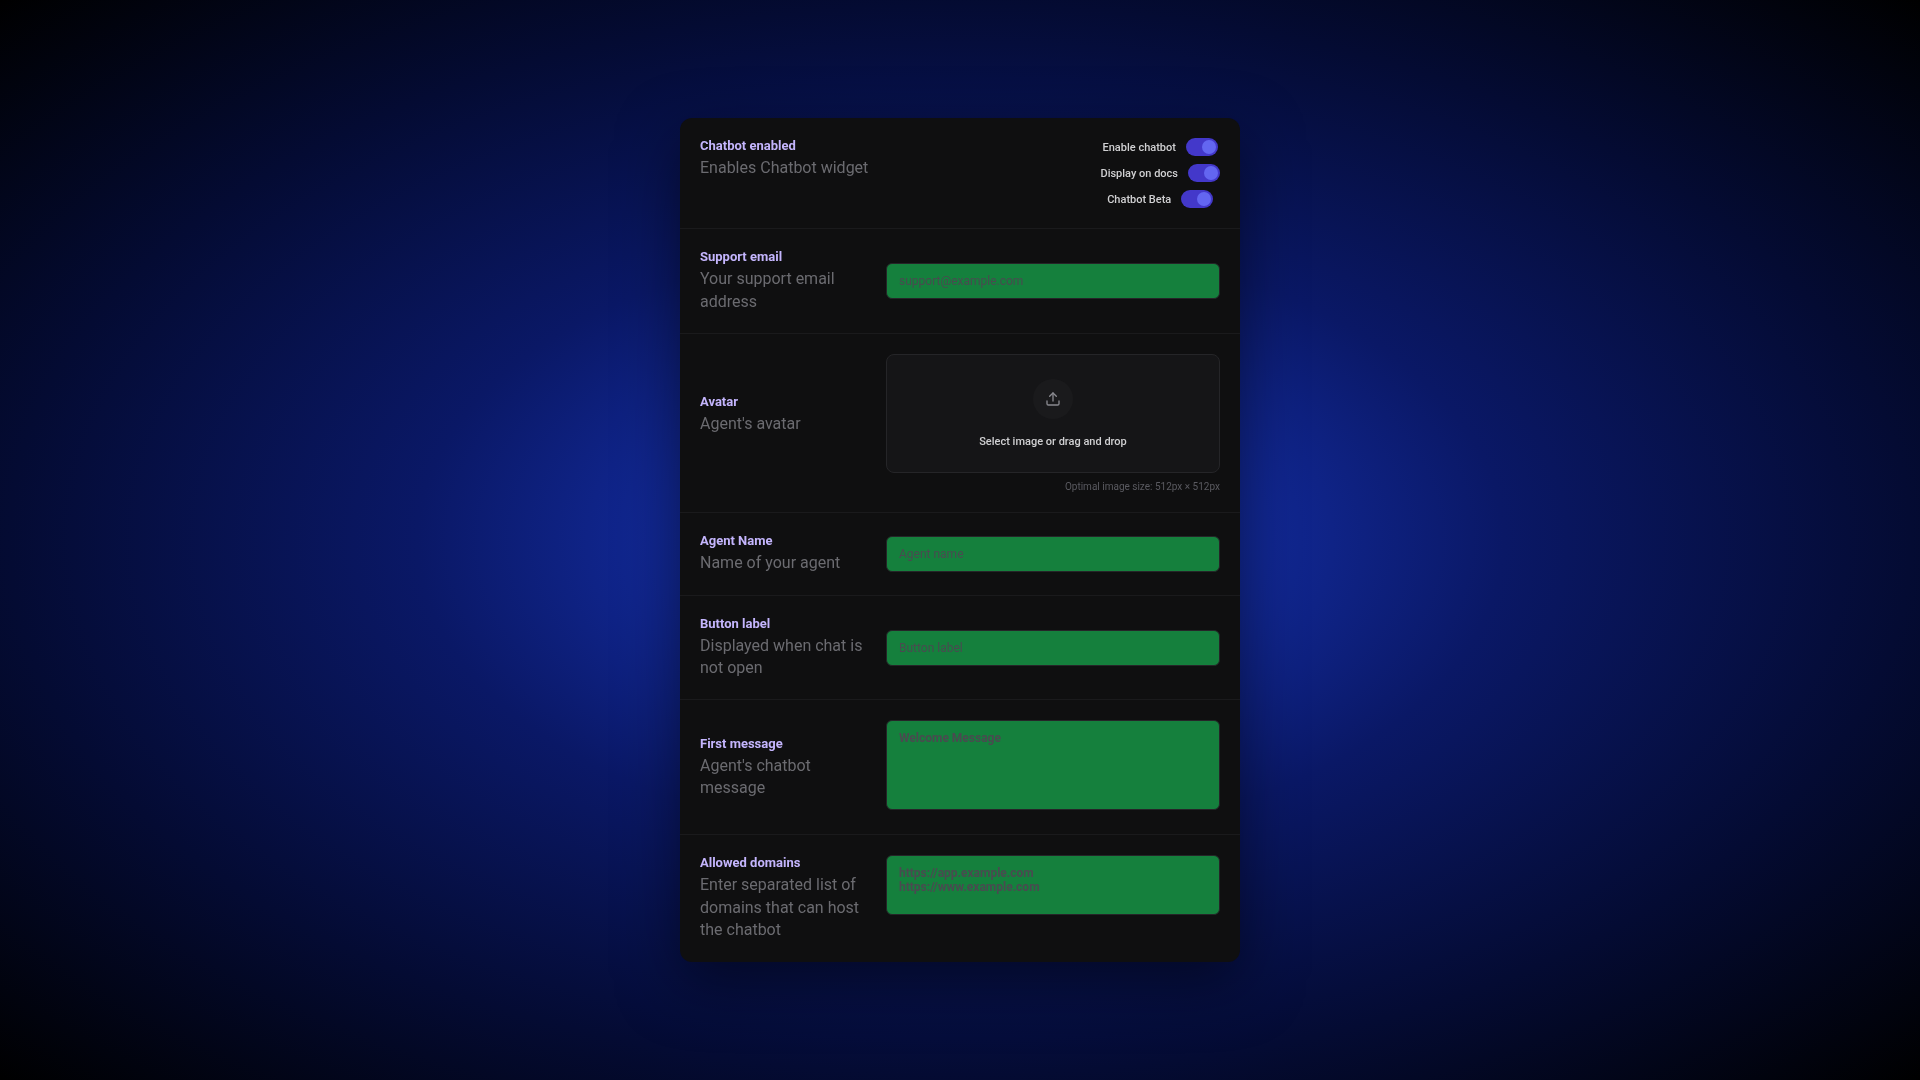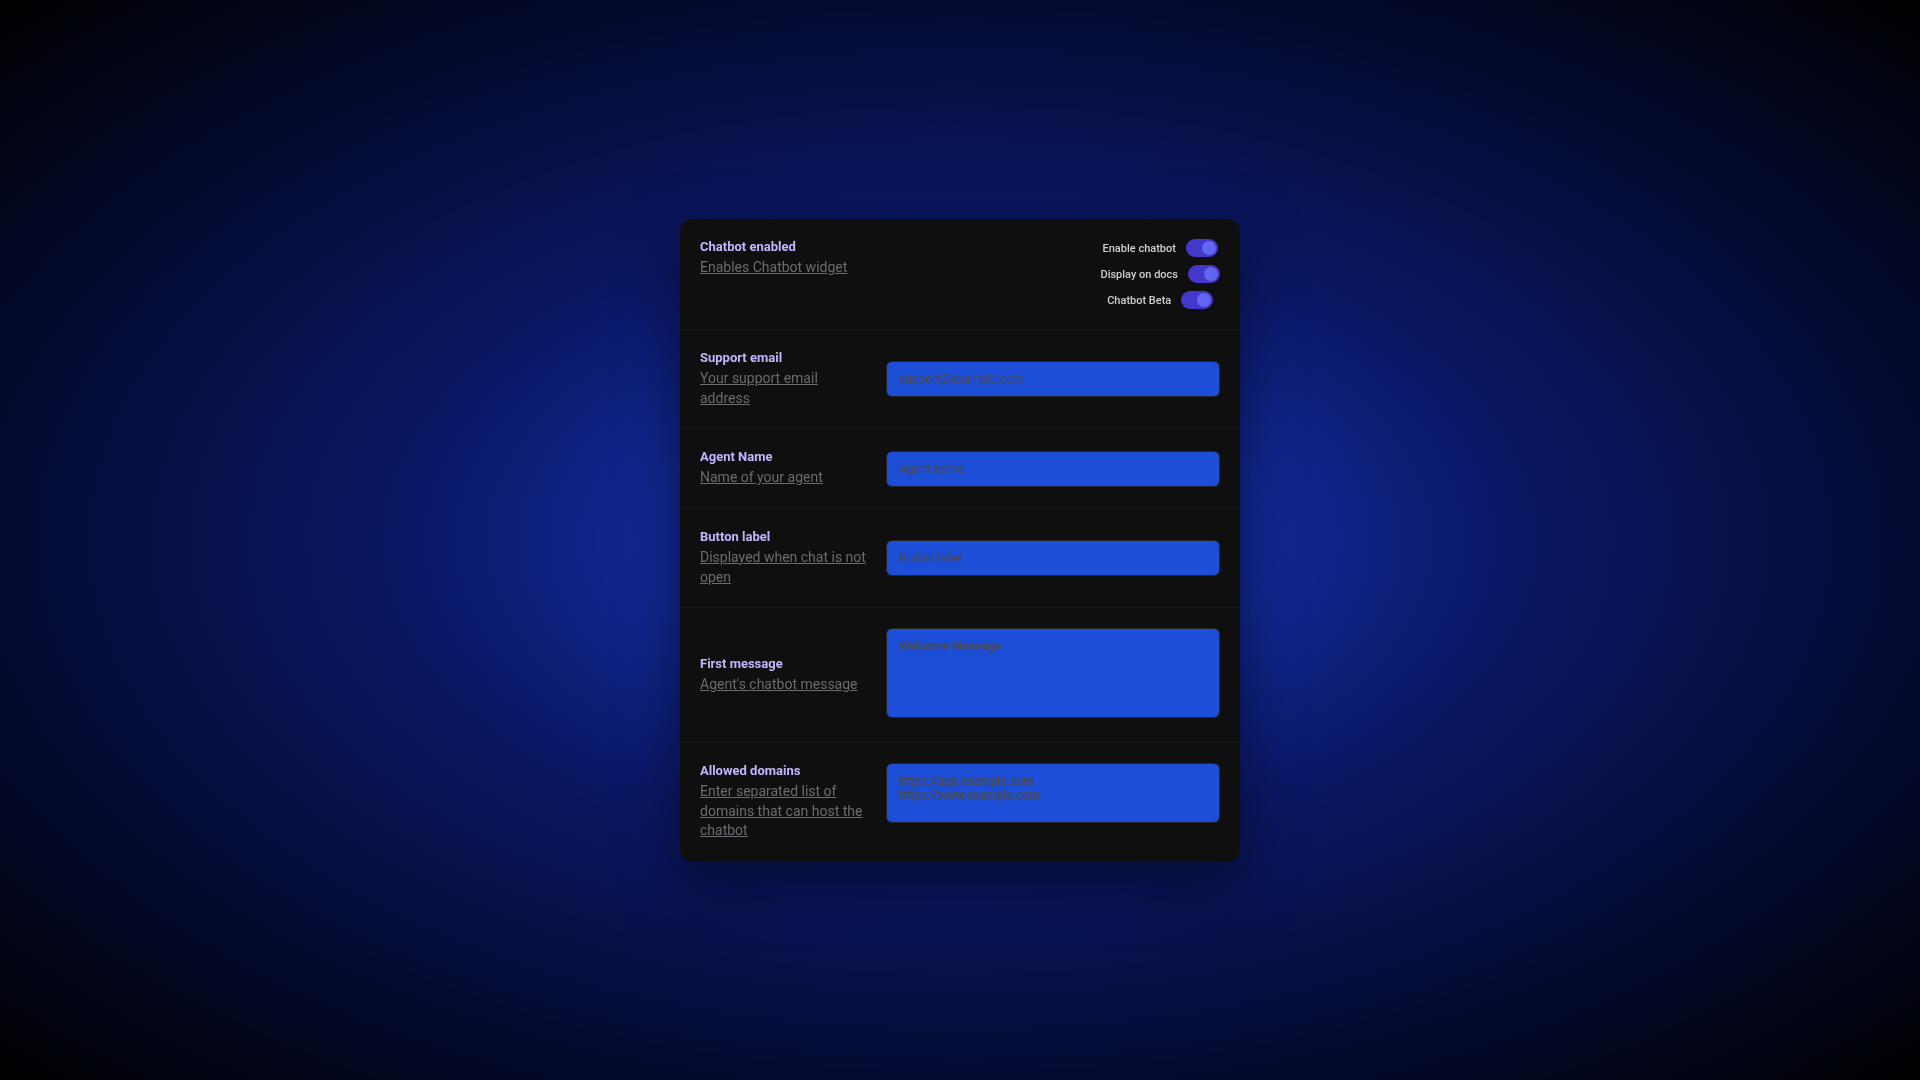--- a/index.html
+++ b/index.html
@@ -32,23 +32,22 @@
     }
     .label-group { flex: 0 0 170px; }
     .label-title {
       color: #c4b5fd;
       font-size: 13px;
       font-weight: 700;
       margin-bottom: 4px;
     }
     .label-desc {
       color: #6b6b70;
-      font-size: 14px;
+      font-size: 16px;
       line-height: 1.4;
-      text-decoration: underline;
     }
     .toggles {
       display: flex;
       flex-direction: column;
       gap: 8px;
       align-items: center;
     }
     .toggle-row {
       display: flex;
       align-items: center;
@@ -79,21 +78,21 @@
     }
     .field-section {
       display: flex;
       align-items: center;
       gap: 16px;
     }
     .field-section.align-top { align-items: flex-start; }
     .input-area { flex: 1; }
     .text-input, .textarea-input {
       width: 100%;
-      background: #1d4ed8;
+      background: #15803d;
       border: 1px solid #252528;
       border-radius: 6px;
       padding: 10px 12px;
       color: #e5e5e7;
       font-size: 12px;
       font-family: inherit;
     }
     .text-input::placeholder, .textarea-input::placeholder {
       color: #4a4a50;
     }
@@ -169,20 +168,39 @@
   <div class="section field-section">
     <div class="label-group">
       <div class="label-title">Support email</div>
       <div class="label-desc">Your support email address</div>
     </div>
     <div class="input-area">
       <input class="text-input" placeholder="support@example.com" style="">
     </div>
   </div>
 
+  <div class="section field-section align-top">
+    <div class="label-group" style="padding-top:40px">
+      <div class="label-title">Avatar</div>
+      <div class="label-desc">Agent's avatar</div>
+    </div>
+    <div class="input-area">
+      <div class="upload-zone">
+        <div class="upload-icon-circle">
+          <svg viewBox="0 0 24 24" fill="none" stroke="currentColor" stroke-width="2" stroke-linecap="round" stroke-linejoin="round">
+            <path d="M21 15v4a2 2 0 0 1-2 2H5a2 2 0 0 1-2-2v-4"></path>
+            <polyline points="17 8 12 3 7 8"></polyline>
+            <line x1="12" y1="3" x2="12" y2="15"></line>
+          </svg>
+        </div>
+        <div class="upload-text">Select image or drag and drop</div>
+      </div>
+      <div class="hint-text">Optimal image size: 512px × 512px</div>
+    </div>
+  </div>
 
   <div class="section field-section">
     <div class="label-group">
       <div class="label-title">Agent Name</div>
       <div class="label-desc">Name of your agent</div>
     </div>
     <div class="input-area">
       <input class="text-input" placeholder="Agent name" style="">
     </div>
   </div>

